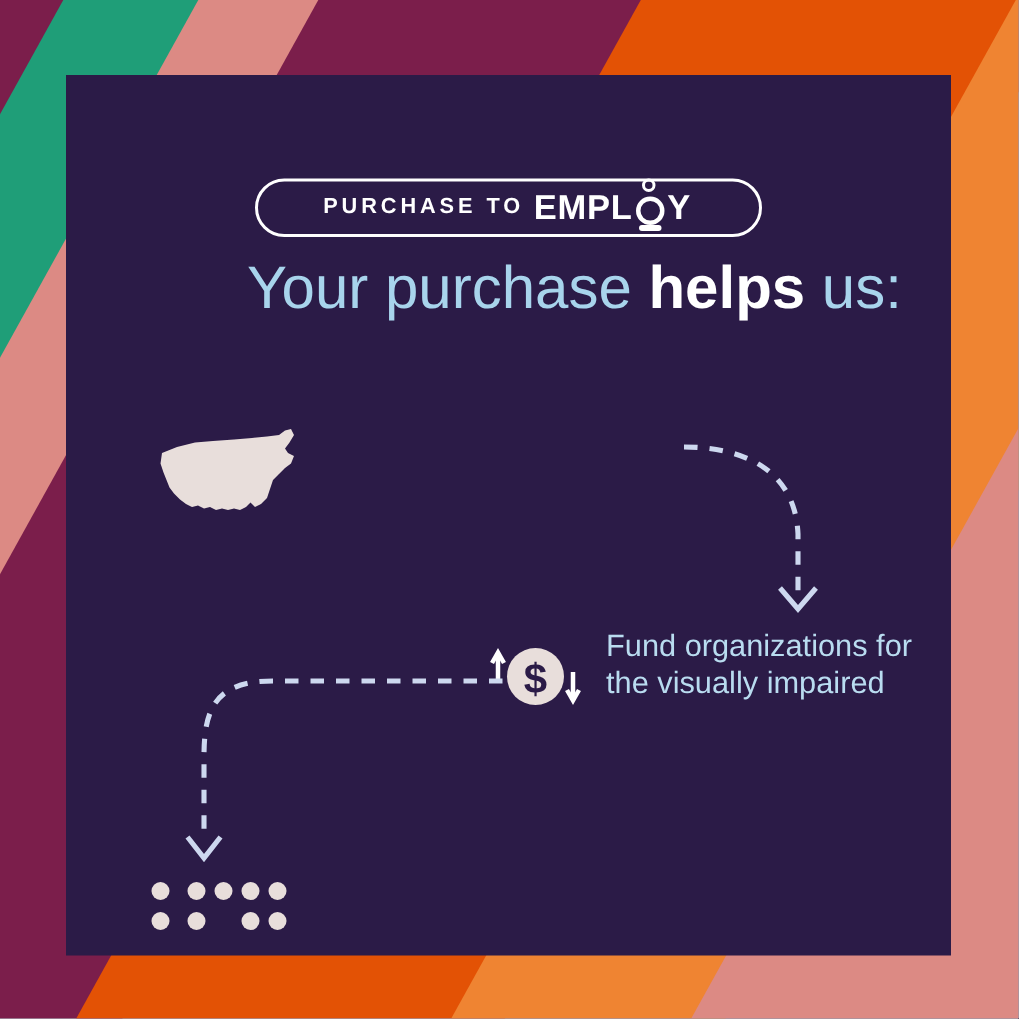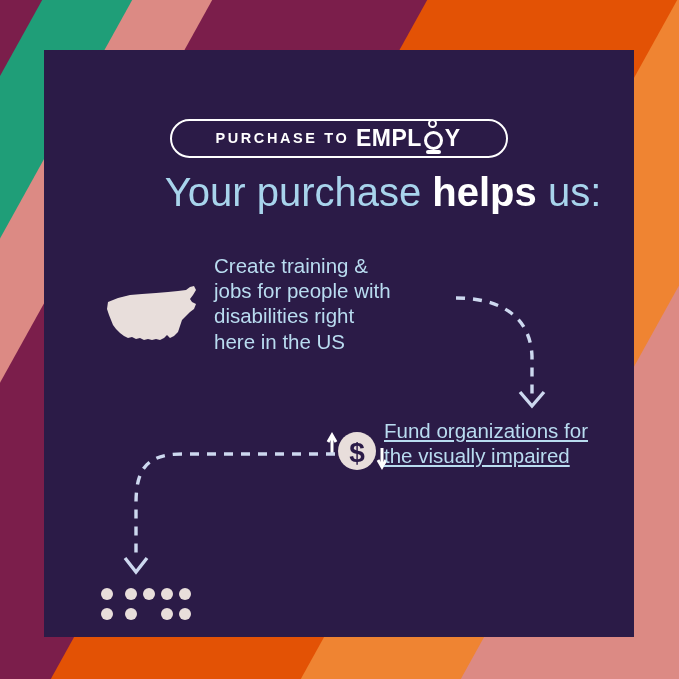--- a/index.html
+++ b/index.html
@@ -65,21 +65,21 @@
   }
   .h-light{color:#a8d4ec;font-weight:normal;}
   .h-bold{color:#ffffff;font-weight:bold;}
 
   
   .item-text{
     position:absolute;color:#b9dcf0;font-size:20.5px;line-height:1.23;
     white-space:pre-line;
   }
   #text-1{left:170px;top:203px;width:245px;}
-  #text-2{left:340px;top:368px;width:270px;text-decoration:underline;}
+  #text-2{left:360px;top:368px;width:270px;}
   #text-3{left:166px;top:487px;width:400px;}
 
   
   #map-icon{position:absolute;left:60px;top:232px;width:100px;height:66px;}
 
   
   #coin-icon{position:absolute;left:281px;top:374px;width:64px;height:54px;}
 
   
   #braille{position:absolute;left:57px;top:538px;width:96px;height:36px;}
@@ -115,24 +115,20 @@
     </div>
 
     <div id="heading">
       <span class="h-light">Your purchase </span><span class="h-bold">helps</span><span class="h-light"> us:</span>
     </div>
 
     <svg id="map-icon" viewBox="0 0 100 66">
       <path fill="#e8dedb" d="M4 20 L14 16 L26 13 L38 12 L52 11 L64 10 L74 9 L82 8 L86 5 L90 4 L92 8 L89 13 L86 17 L88 20 L92 22 L90 27 L86 30 L82 34 L78 38 L76 44 L74 50 L70 54 L66 56 L63 53 L60 56 L56 58 L52 57 L48 58 L44 57 L40 58 L36 56 L32 57 L28 55 L24 56 L20 54 L16 51 L12 47 L9 43 L7 38 L5 33 L3 27 Z"></path>
     </svg>
 
-    <div class="item-text" id="text-1">Create training &amp;
-jobs for people with
-disabilities right
-here in the US</div>
 
     <svg id="arrow-1" viewBox="0 0 110 130">
       <path d="M2 14 C40 14 76 28 78 72 L78 110" fill="none" stroke="#cdd8ef" stroke-width="3.4" stroke-dasharray="9 8" stroke-linecap="butt"></path>
       <path d="M66 108 L78 122 L90 108" fill="none" stroke="#cdd8ef" stroke-width="3.4" stroke-linecap="butt" stroke-linejoin="miter"></path>
     </svg>
 
     <svg id="coin-icon" viewBox="0 0 64 54">
       <circle cx="32" cy="27" r="19" fill="#e8dedb"></circle>
       <text x="32" y="38" text-anchor="middle" font-family="Liberation Sans, sans-serif" font-size="28" font-weight="bold" fill="#2b1b47">$</text>
       <path d="M7 30 L7 13" fill="none" stroke="#ffffff" stroke-width="3" stroke-linecap="butt"></path>

